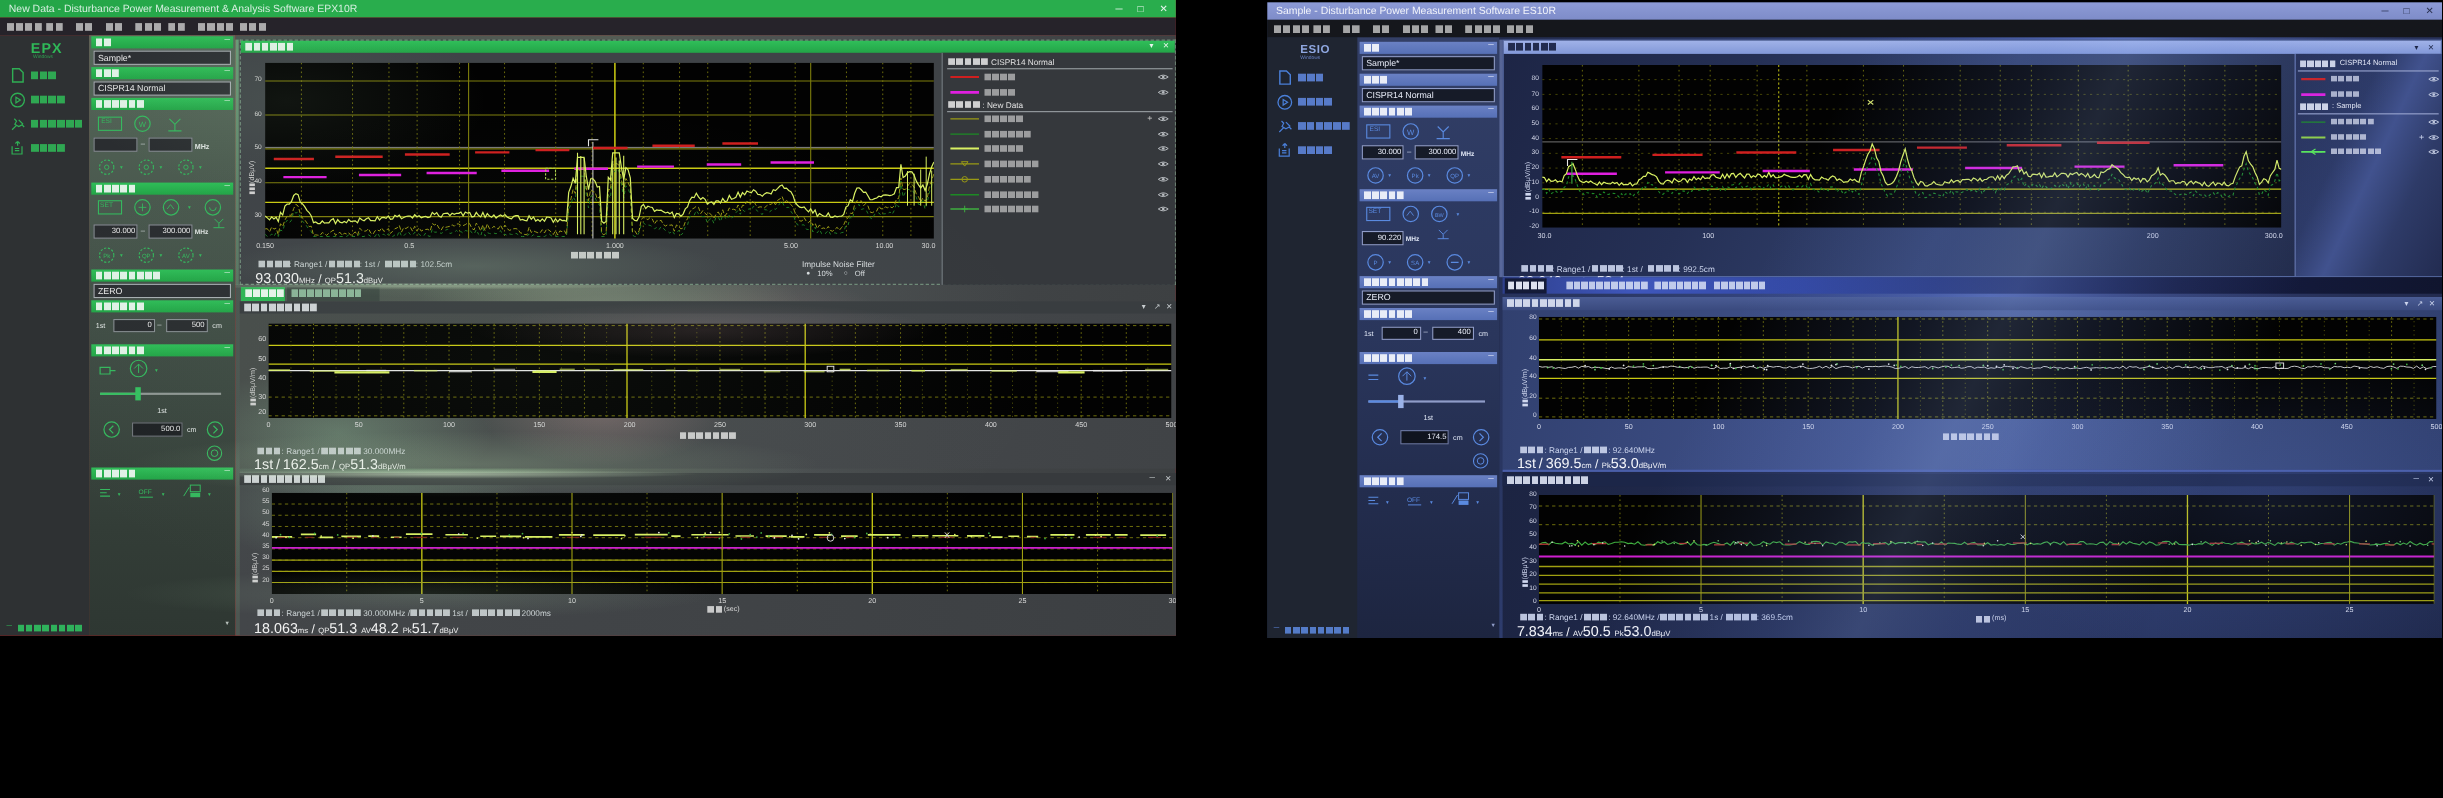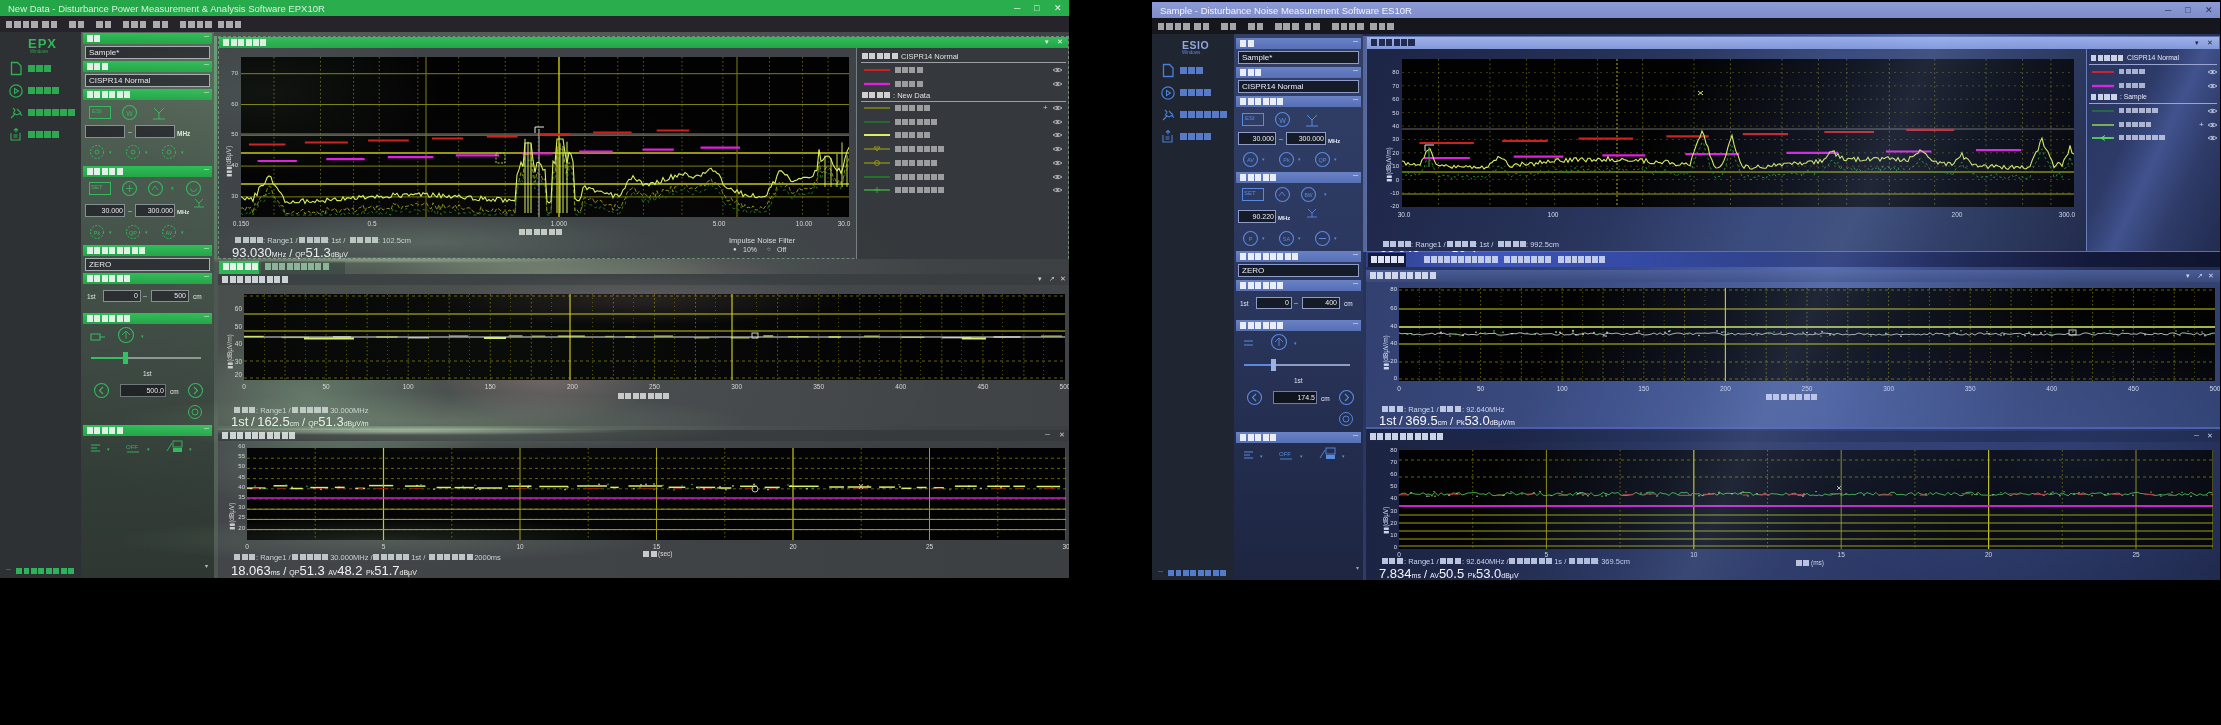--- a/index.html
+++ b/index.html
@@ -656,21 +656,21 @@
 <span style="position:absolute;left:252px;top:123px;font-size:7.5px;color:#cdd3d6;font-weight:400;letter-spacing:0px;white-space:nowrap;">: 2000ms</span>
 <span style="position:absolute;left:13px;top:133px;font-size:13px;color:#f2f2f2;font-weight:400;letter-spacing:0px;white-space:nowrap;"><span style="font-size:13px">18.063</span><span style="font-size:7px">ms</span><span style="font-size:11px"> / </span><span style="font-size:7px">QP</span><span style="font-size:13px">51.3 </span><span style="font-size:7px">AV</span><span style="font-size:13px">48.2 </span><span style="font-size:7px">Pk</span><span style="font-size:13px">51.7</span><span style="font-size:7px">dBμV</span></span>
 </div>
 <div class="abs" style="left:81px;top:32px;width:988px;height:546px;pointer-events:none;background:radial-gradient(300px 40px at 350px 210px,rgba(170,210,170,0.20),rgba(170,210,170,0) 75%),radial-gradient(280px 34px at 560px 268px,rgba(210,170,180,0.16),rgba(210,170,180,0) 75%),radial-gradient(420px 40px at 350px 390px,rgba(190,230,180,0.22),rgba(190,230,180,0) 75%),radial-gradient(360px 30px at 300px 508px,rgba(170,210,170,0.16),rgba(170,210,170,0) 75%),radial-gradient(260px 120px at 180px 60px,rgba(150,190,150,0.10),rgba(150,190,150,0) 70%),radial-gradient(600px 300px at 400px 300px,rgba(150,190,150,0.06),rgba(150,190,150,0) 80%)"></div>
 <div class="abs" style="left:214px;top:36px;width:3px;height:223px;background:linear-gradient(180deg,rgba(130,210,150,0.55),rgba(130,210,150,0.25))"></div>
 <div class="abs" style="left:218px;top:427px;width:560px;height:9px;pointer-events:none;background:radial-gradient(280px 5px at 180px 4px,rgba(225,250,215,0.55),rgba(225,250,215,0) 85%)"></div>
 <div class="abs" style="left:214px;top:257px;width:500px;height:7px;pointer-events:none;background:radial-gradient(250px 4px at 160px 3px,rgba(215,245,205,0.4),rgba(215,245,205,0) 85%)"></div>
 </div>
 <div class="abs" style="left:1152px;top:2px;width:1068px;height:578px;background:#20273c;filter:blur(0.55px);overflow:hidden">
 <div class="abs" style="left:0;top:0;width:1068px;height:16px;background:linear-gradient(180deg,#8d9bd6,#7e8cc9)">
-<span style="position:absolute;left:8px;top:3px;font-size:9.5px;color:#f2f4fb;font-weight:400;letter-spacing:0px;white-space:nowrap;">Sample - Disturbance Noise Measurement Software ES10R</span>
+<span style="position:absolute;left:8px;top:3px;font-size:9.5px;color:#f2f4fb;font-weight:400;letter-spacing:0px;white-space:nowrap;">Sample - Disturbance Power Measurement Software ES10R</span>
 <span style="position:absolute;left:1013px;top:3px;font-size:9px;color:#2a3150;font-weight:400;letter-spacing:0px;white-space:nowrap;">─</span>
 <span style="position:absolute;left:1033px;top:3px;font-size:9px;color:#2a3150;font-weight:400;letter-spacing:0px;white-space:nowrap;">□</span>
 <span style="position:absolute;left:1053px;top:3px;font-size:9px;color:#2a3150;font-weight:400;letter-spacing:0px;white-space:nowrap;">✕</span>
 </div>
 <div class="abs" style="left:0;top:16px;width:1068px;height:16px;background:#15171c">
 <span style="position:absolute;left:6px;top:5px;width:32.0px;height:7px;opacity:0.75;background:repeating-linear-gradient(90deg,#d4d4d4 0 6.5px,transparent 6.5px 8.5px)"></span>
 <span style="position:absolute;left:42px;top:5px;width:15.0px;height:7px;opacity:0.75;background:repeating-linear-gradient(90deg,#d4d4d4 0 6.5px,transparent 6.5px 8.5px)"></span>
 <span style="position:absolute;left:69px;top:5px;width:15.0px;height:7px;opacity:0.75;background:repeating-linear-gradient(90deg,#d4d4d4 0 6.5px,transparent 6.5px 8.5px)"></span>
 <span style="position:absolute;left:96px;top:5px;width:15.0px;height:7px;opacity:0.75;background:repeating-linear-gradient(90deg,#d4d4d4 0 6.5px,transparent 6.5px 8.5px)"></span>
 <span style="position:absolute;left:123px;top:5px;width:23.5px;height:7px;opacity:0.75;background:repeating-linear-gradient(90deg,#d4d4d4 0 6.5px,transparent 6.5px 8.5px)"></span>

